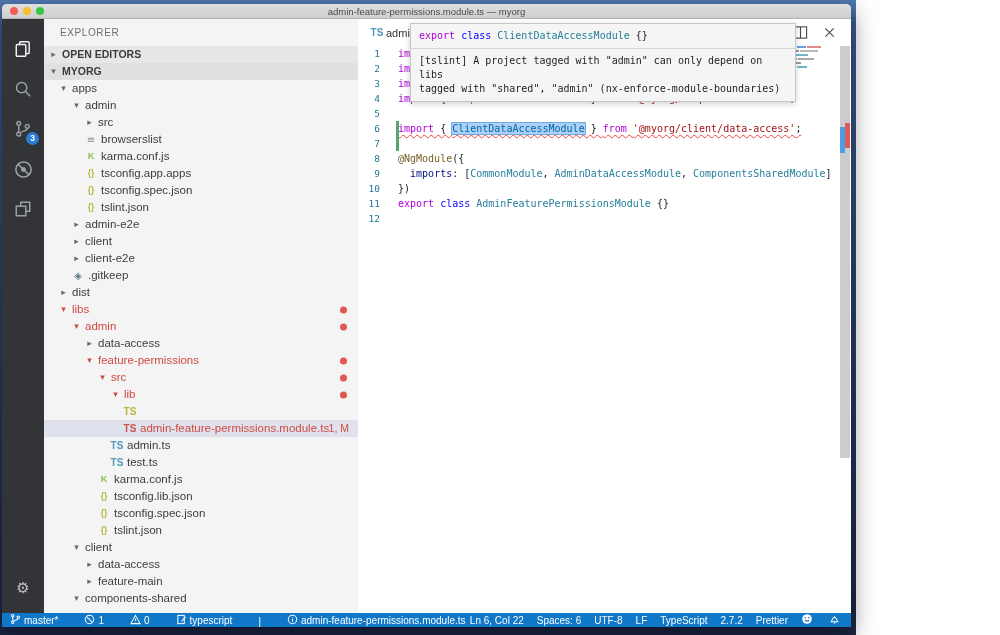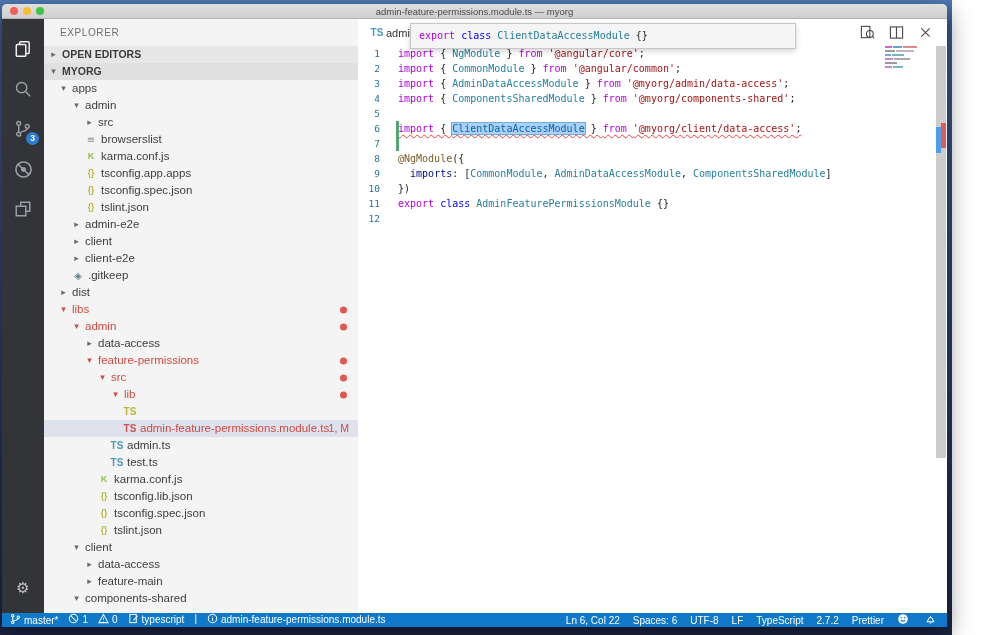--- a/index.html
+++ b/index.html
@@ -1,17 +1,17 @@
 <!DOCTYPE html>
 <html><head>
 <meta charset="utf-8">
 <style>
   * { margin:0; padding:0; box-sizing:border-box; }
   html,body { width:1000px; height:635px; overflow:hidden; font-family:"Liberation Sans", sans-serif; }
-  .page { position:relative; width:952px; height:635px;
+  .page { position:relative; width:856px; height:635px;
           background:linear-gradient(180deg,#517bb5 0%,#3c5c92 4%,#2b3d6b 55%,#1d2646 100%); }
   .window { position:absolute; left:2px; top:4px; right:5px; bottom:8px;
             border-radius:5px 5px 0 0; overflow:hidden; background:#fff;
             box-shadow:0 8px 24px rgba(0,0,0,.5); display:flex; flex-direction:column; }
   
   .titlebar { height:15px; flex:0 0 15px; background:linear-gradient(#dedede,#cfcfcf);
               border-bottom:1px solid #b2b2b2; position:relative; display:flex; align-items:center; justify-content:center; }
   .lights { position:absolute; left:8px; top:0; height:100%; display:flex; align-items:center; gap:5px; }
   .light { width:8px; height:8px; border-radius:50%; }
   .light.r { background:#f35f57; } .light.y { background:#fbbc2f; } .light.g { background:#3ec544; }
@@ -74,21 +74,21 @@
   .hv-sec { padding:5px 8px; line-height:14px; }
   .hv-sec + .hv-sec { border-top:1px solid #d6d6d6; }
   
   .minimap { position:absolute; right:14px; top:26px; z-index:4; }
   .scrollstrip { position:absolute; right:1px; top:27px; width:10px; height:412px; background:#cccccc; z-index:3; }
   .ov-blue { position:absolute; left:0; top:81px; width:5px; height:26px; background:#4aa0e8; }
   .ov-red { position:absolute; right:0; top:77px; width:5px; height:25px; background:#e05a5a; }
   
   .statusbar { height:14px; flex:0 0 14px; background:#0f78c9; color:#fff; display:flex; align-items:center;
                font-size:10px; padding:0 8px; }
-  .sb-left { display:flex; align-items:flex-start; gap:10px; }
+  .sb-left { display:flex; align-items:flex-end; gap:26px; }
   .sb-right { margin-left:auto; display:flex; align-items:center; gap:13px; }
   .sb-item { display:flex; align-items:center; gap:3px; cursor:pointer; white-space:nowrap; }
   .sb-item svg { stroke:#fff; fill:none; stroke-width:1.1; }
 </style>
 </head>
 <body>
 
 <div class="page">
   <div class="window">
 
@@ -351,20 +351,24 @@
             <div class="crow"><span class="ln">7</span><span class="gbar"></span><span class="ctext"></span></div>
             <div class="crow"><span class="ln">8</span><span class="ctext"><span class="tk-dec">@NgModule</span><span class="tk-pl">({</span></span></div>
             <div class="crow"><span class="ln">9</span><span class="ctext"><span class="tk-pl">  </span><span class="tk-prop">imports</span><span class="tk-pl">: [</span><span class="tk-type">CommonModule</span><span class="tk-pl">, </span><span class="tk-type">AdminDataAccessModule</span><span class="tk-pl">, </span><span class="tk-type">ComponentsSharedModule</span><span class="tk-pl">]</span></span></div>
             <div class="crow"><span class="ln">10</span><span class="ctext"><span class="tk-pl">})</span></span></div>
             <div class="crow"><span class="ln">11</span><span class="ctext"><span class="tk-kw">export </span><span class="tk-cls">class </span><span class="tk-type">AdminFeaturePermissionsModule</span><span class="tk-pl"> {}</span></span></div>
             <div class="crow"><span class="ln">12</span><span class="ctext"></span></div>
           </div>
 
         <div class="hover" id="hover">
           <div class="hv-sec" id="hv-sig"><span class="tk-kw">export </span><span class="tk-cls">class </span><span class="tk-type">ClientDataAccessModule</span><span class="tk-pl"> {}</span></div>
+          <div class="hv-sec" id="hv-msg">
+              <div>[tslint] A project tagged with "admin" can only depend on libs</div>
+              <div> tagged with "shared", "admin" (nx-enforce-module-boundaries)</div>
+            </div>
         </div>
       </div>
     </div>
 
     <div class="statusbar">
       <div class="sb-left" id="sb-left">
           <div class="sb-item">
             <span><svg width="11" height="12" viewBox="0 0 12 12">
                 <circle cx="3" cy="2.5" r="1.3"></circle>
                 <circle cx="3" cy="9.5" r="1.3"></circle>

